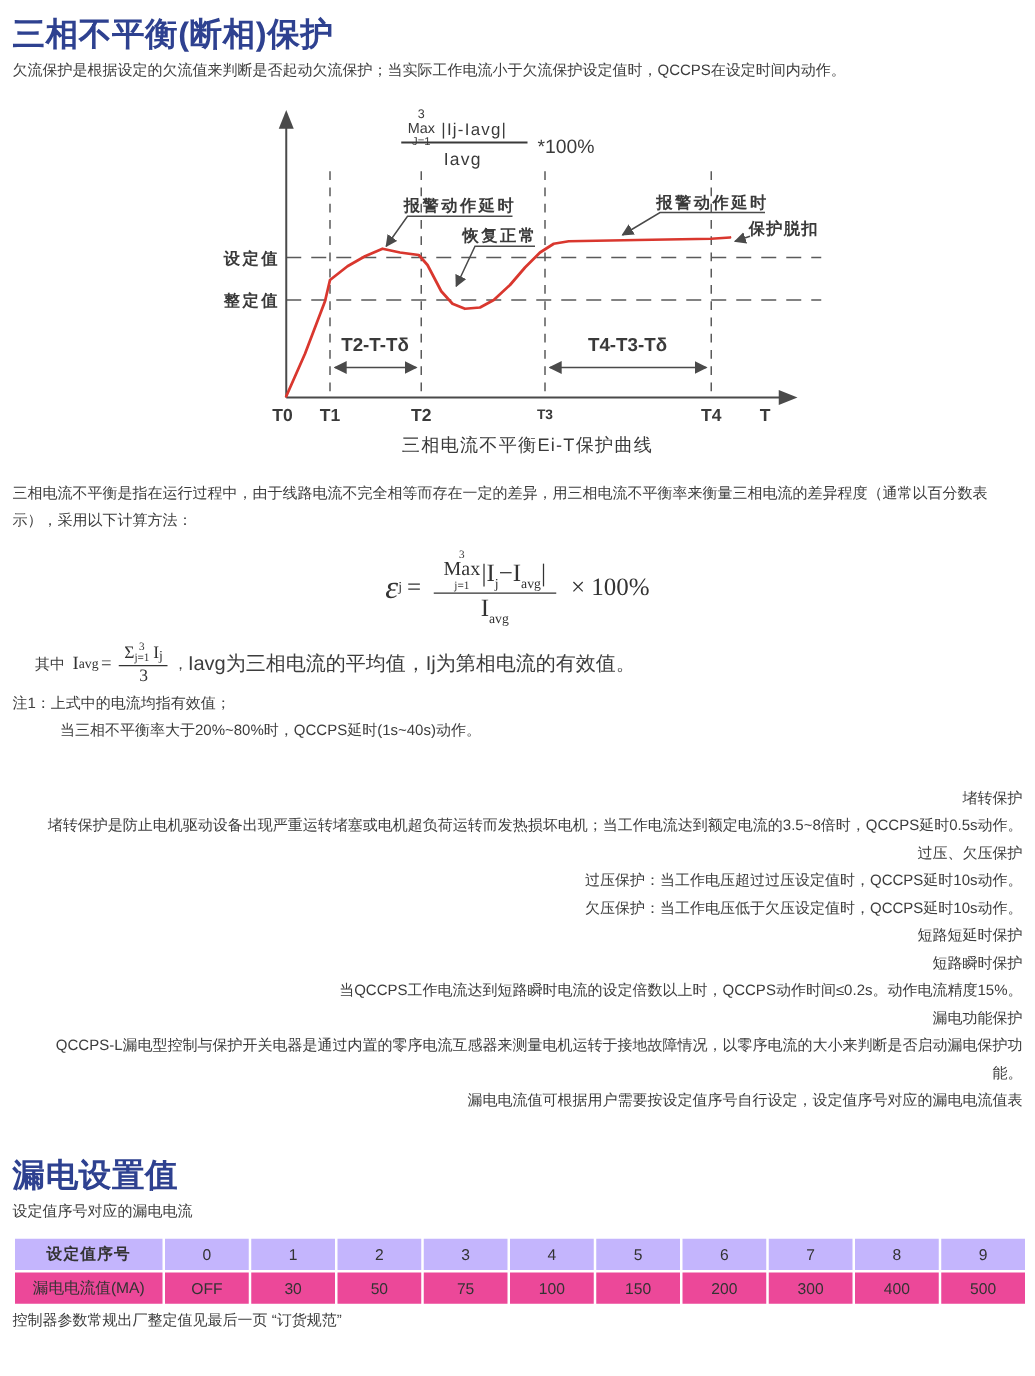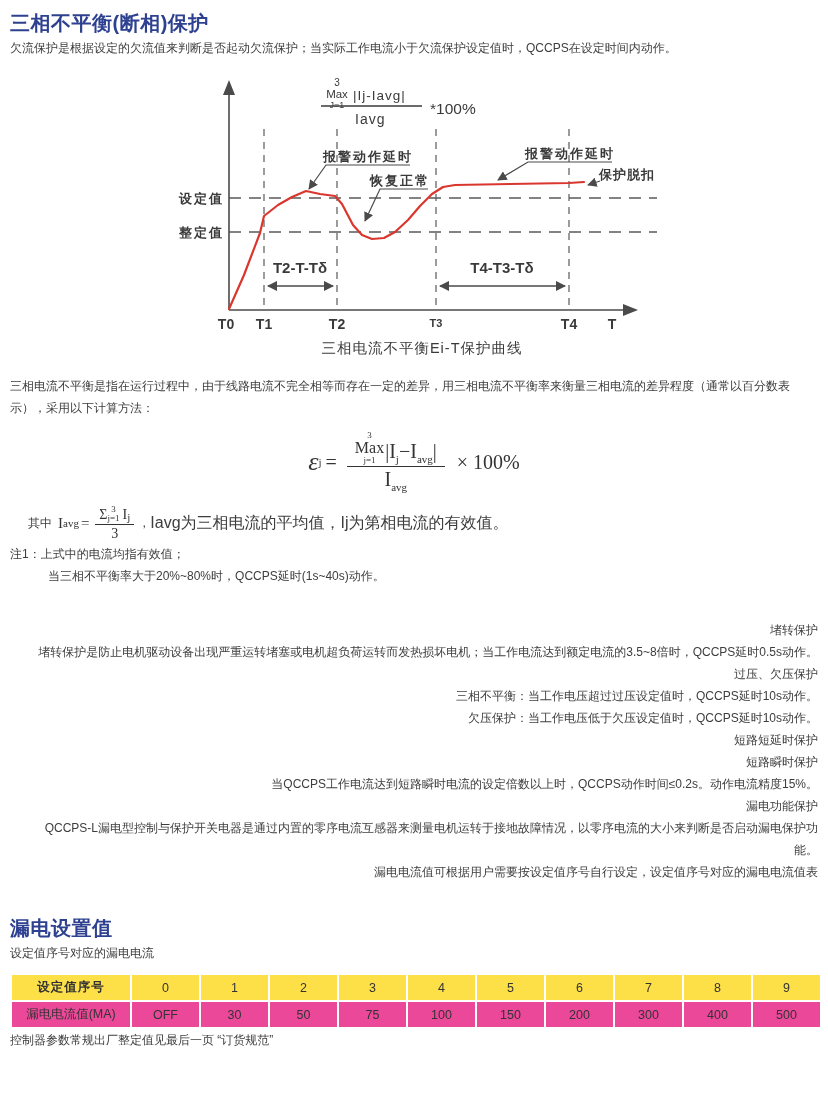--- a/index.html
+++ b/index.html
@@ -7,21 +7,21 @@
     position:relative;
     width:828px;height:1101px;
     background:#ffffff;
     font-family:"Liberation Sans","DejaVu Sans",sans-serif;
     color:#3d3d3d;
     overflow:hidden;
   }
   .inner{padding:10px 10px 0 10px;}
   h1.sec{
     color:#2e4190;
-    font-size:20px;
+    font-size:26px;
     font-weight:bold;
     margin:0 0 0 0;
     letter-spacing:0.5px;
   }
   p.body{
     font-size:12px;
     line-height:22px;
     margin:0;
     color:#3d3d3d;
   }
@@ -71,21 +71,21 @@
     table-layout:fixed;
   }
   table.leak th, table.leak td{
     height:25px;
     text-align:center;
     font-size:12.5px;
     color:#333;
     padding:0;
     font-weight:normal;
   }
-  table.leak th{background:#fde047;}
+  table.leak th{background:#c4b5fd;}
   table.leak th.lbl{font-weight:bold;letter-spacing:1px;}
   table.leak td{background:#ec4899;}
   .footer-note{margin-top:18px;}
 </style>
 </head>
 <body>
 
 <div class="page">
   <div class="inner">
 
@@ -209,21 +209,21 @@
       <span style="font-size:16px;">Iavg为三相电流的平均值，Ij为第相电流的有效值。</span>
     </div>
 
     <p class="body note1">注1：上式中的电流均指有效值；</p>
     <p class="body note2">当三相不平衡率大于20%~80%时，QCCPS延时(1s~40s)动作。</p>
 
     <div class="protections">
       <p class="body">堵转保护</p>
       <p class="body">堵转保护是防止电机驱动设备出现严重运转堵塞或电机超负荷运转而发热损坏电机；当工作电流达到额定电流的3.5~8倍时，QCCPS延时0.5s动作。</p>
       <p class="body">过压、欠压保护</p>
-      <p class="body">三相不平衡：当工作电压超过过压设定值时，QCCPS延时10s动作。</p>
+      <p class="body">过压保护：当工作电压超过过压设定值时，QCCPS延时10s动作。</p>
       <p class="body">欠压保护：当工作电压低于欠压设定值时，QCCPS延时10s动作。</p>
       <p class="body">短路短延时保护</p>
       <p class="body">短路瞬时保护</p>
       <p class="body">当QCCPS工作电流达到短路瞬时电流的设定倍数以上时，QCCPS动作时间≤0.2s。动作电流精度15%。</p>
       <p class="body">漏电功能保护</p>
       <p class="body">QCCPS-L漏电型控制与保护开关电器是通过内置的零序电流互感器来测量电机运转于接地故障情况，以零序电流的大小来判断是否启动漏电保护功
 能。</p>
       <p class="body">漏电电流值可根据用户需要按设定值序号自行设定，设定值序号对应的漏电电流值表</p>
     </div>
 

